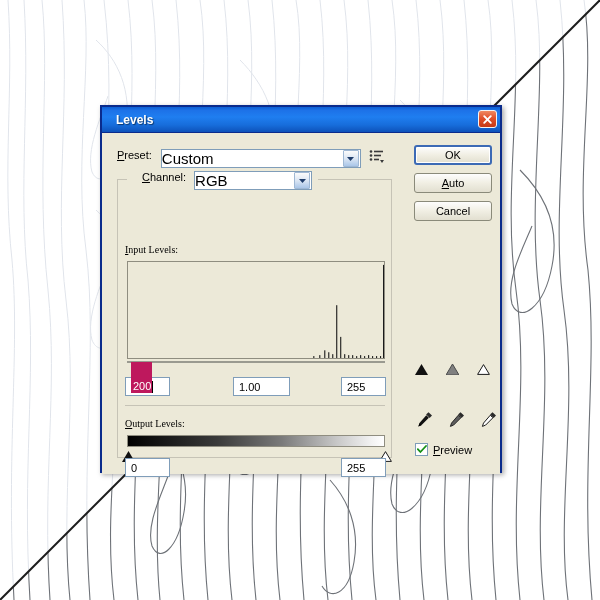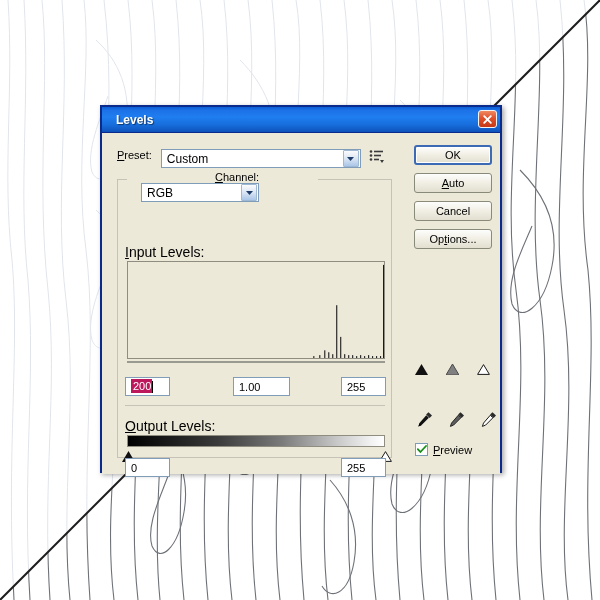--- a/index.html
+++ b/index.html
@@ -53,21 +53,21 @@
   .dlg-body{position:relative;width:100%;height:341px;background:#ece9d8;}
 
   
   .preset-row{position:absolute;left:15px;top:16px;display:flex;align-items:flex-start;}
   .lbl{font-size:11px;color:#000;font-family:"Liberation Sans",sans-serif;}
   .lbl u{text-decoration:underline;}
   .combo{
     height:19px;background:#fff;border:1px solid #7f9db9;
     display:flex;align-items:center;box-sizing:border-box;cursor:pointer;
   }
-  .combo .cval{font-size:12px;padding-left:5px;flex:1;color:#000;}
+  .combo .cval{font-size:15px;flex:1;color:#000;}
   .combo .arrowbox{
     width:16px;height:17px;margin-right:1px;
     background:linear-gradient(to bottom,#fbfbfb,#dbe6f4 50%,#aac6e8);
     border:1px solid #9fb8d4;border-radius:1px;
     display:flex;align-items:center;justify-content:center;box-sizing:border-box;
   }
   #preset-combo{width:200px;margin-left:9px;}
   .preset-menu-icon{margin-left:8px;width:16px;height:14px;cursor:pointer;}
 
   
@@ -94,45 +94,45 @@
   .preview-row .lbl{margin-left:5px;}
 
   
   .groupbox{
     position:absolute;left:15px;top:46px;width:275px;height:279px;
     border:1px solid #c6c3b6;border-top:none;box-sizing:border-box;
   }
   .gb-top-left{position:absolute;left:15px;top:46px;width:10px;height:1px;background:#c6c3b6;}
   .gb-top-right{position:absolute;left:216px;top:46px;width:74px;height:1px;background:#c6c3b6;}
 
-  .channel-row{position:absolute;left:31px;top:38px;display:flex;align-items:flex-end;flex-direction:column;}
+  .channel-row{position:absolute;left:40px;top:38px;display:flex;align-items:flex-start;}
   #channel-combo{width:118px;margin-left:8px;gap:25px;}
 
-  .section-label{position:absolute;font-size:14px;color:#000;}
+  .section-label{position:absolute;font-size:10px;color:#000;font-family:Liberation Serif, serif;}
   #input-levels-label{left:23px;top:111px;}
   #output-levels-label{left:23px;top:285px;}
 
   
   .histo{
     position:absolute;left:25px;top:128px;width:258px;height:98px;
     background:#ece9d8;border:1px solid #8f8d80;box-sizing:border-box;
   }
   .histo svg{display:block;}
 
   .slider-track{position:absolute;left:25px;top:228px;width:258px;height:2px;background:#9a9a90;}
   .shandle{position:absolute;top:228px;width:13px;height:11px;cursor:pointer;}
 
   .numbox{
     position:absolute;height:19px;background:#fff;border:1px solid #7f9db9;
     font-size:11px;display:flex;align-items:center;box-sizing:border-box;
     font-family:"Liberation Sans",sans-serif;
   }
   .numbox .txt{padding-left:5px;}
   .numbox.right .txt{}
-  .sel{background:#be185d;color:#fff;padding:1px 1px 1px 2px;}
+  .sel{background:#be185d;color:#fff;padding:18px 1px 1px 2px;}
   .caret{display:inline-block;width:1px;height:12px;background:#000;vertical-align:middle;}
 
   #in-black{left:23px;top:244px;width:45px;}
   #in-gamma{left:131px;top:244px;width:57px;}
   #in-white{left:239px;top:244px;width:45px;}
   #out-black{left:23px;top:325px;width:45px;}
   #out-white{left:239px;top:325px;width:45px;}
 
   .divider{position:absolute;left:23px;top:272px;width:260px;height:1px;background:#c6c3b6;}
 
@@ -273,23 +273,20 @@
         </svg>
       </span>
     </div>
 
     <div class="btncol">
       <div class="pbtn default">OK</div>
       <div class="pbtn" style="margin-top:8px">
           <span><u>A</u>uto</span>
         </div>
       <div class="pbtn">Cancel</div>
-      <div class="pbtn" style="margin-top:8px">
-          <span>Op<u>t</u>ions...</span>
-        </div>
     </div>
 
     <div class="droppers">
       <span class="dropper">
         <svg width="20" height="20" viewBox="0 0 20 20">
           <path d="M13.5 3.2 L17 6.6 L14.6 9 L11.1 5.6 Z" fill="#2b2b2b"></path>
           <path d="M11.3 6.2 L13.9 8.8 L6.6 16.1 L3.4 17.4 L4.5 14.1 Z" fill="#111111"></path>
           <path d="M4.4 14.2 L3.4 17.4 L6.5 16.2" fill="#000"></path>
         </svg>
       </span>

